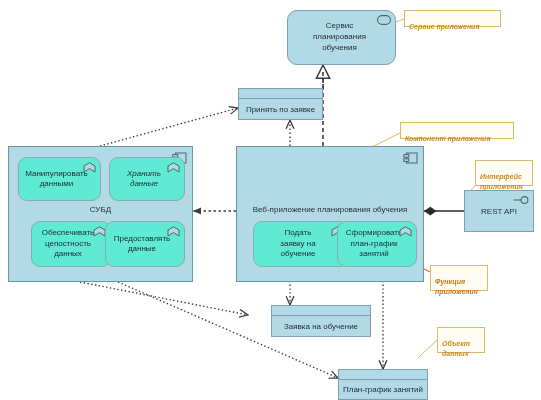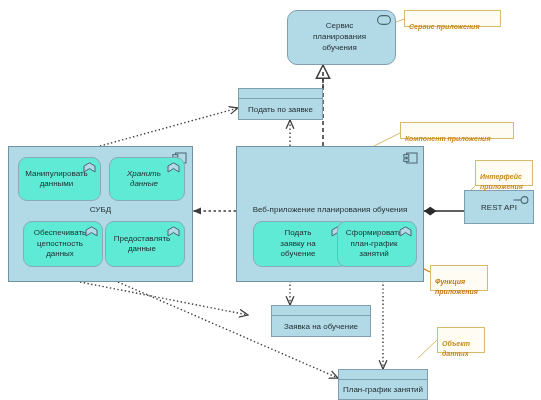--- a/index.html
+++ b/index.html
@@ -210,21 +210,21 @@
       <div>планирования</div>
       <div>обучения</div>
     </div>
     <svg class="icon" style="right:4px; top:4px;" width="14" height="10" viewBox="0 0 14 10">
       <rect x="0.6" y="0.6" width="12.8" height="8.8" rx="4.4" ry="4.4" fill="#b2d9e6" stroke="#4b6570" stroke-width="1.1"></rect>
     </svg>
   </div>
 
   <div class="dataobj" style="left:238px; top:88px; width:85px; height:32px;">
     <div class="band"></div>
-    <div class="dlabel">Подать по заявке</div>
+    <div class="dlabel">Принять по заявке</div>
   </div>
 
   <div class="node component" style="left:8px; top:146px; width:185px; height:136px;">
     <svg class="icon" style="right:5px; top:5px;" width="15" height="12" viewBox="0 0 15 12">
       <rect x="3.5" y="1" width="10.5" height="10" fill="#b2d9e6" stroke="#4b6570" stroke-width="1"></rect>
       <rect x="0.8" y="2.6" width="5" height="2.6" fill="#b2d9e6" stroke="#4b6570" stroke-width="1"></rect>
       <rect x="0.8" y="6.8" width="5" height="2.6" fill="#b2d9e6" stroke="#4b6570" stroke-width="1"></rect>
     </svg>
 
     <div class="comp-title" style="top:58px;">СУБД</div>
@@ -242,21 +242,21 @@
     <div class="func" style="left:100px; top:10px; width:76px; height:44px;font-style:italic;">
       <div>
         <div>Хранить</div>
         <div>данные</div>
       </div>
       <svg class="icon" style="right:4px; top:4px;" width="13" height="11" viewBox="0 0 13 11">
         <path d="M1,10 L1,4 L6.5,0.8 L12,4 L12,10 L6.5,6.6 z" fill="#b2d9e6" stroke="#4b6570" stroke-width="1"></path>
       </svg>
     </div>
 
-    <div class="func" style="left:14px; top:74px; width:80px; height:46px;">
+    <div class="func" style="left:22px; top:74px; width:80px; height:46px;">
       <div>
         <div>Обеспечивать</div>
         <div>цепостность</div>
         <div>данных</div>
       </div>
       <svg class="icon" style="right:4px; top:4px;" width="13" height="11" viewBox="0 0 13 11">
         <path d="M1,10 L1,4 L6.5,0.8 L12,4 L12,10 L6.5,6.6 z" fill="#b2d9e6" stroke="#4b6570" stroke-width="1"></path>
       </svg>
     </div>
 
@@ -297,21 +297,21 @@
         <div>Сформировать</div>
         <div>план-график</div>
         <div>занятий</div>
       </div>
       <svg class="icon" style="right:4px; top:4px;" width="13" height="11" viewBox="0 0 13 11">
         <path d="M1,10 L1,4 L6.5,0.8 L12,4 L12,10 L6.5,6.6 z" fill="#b2d9e6" stroke="#4b6570" stroke-width="1"></path>
       </svg>
     </div>
   </div>
 
-  <div class="iface" style="left:464px; top:190px; width:70px; height:34px;">
+  <div class="iface" style="left:464px; top:190px; width:70px; height:42px;">
     <span>REST API</span>
     <svg class="icon" style="right:4px; top:4px;" width="16" height="10" viewBox="0 0 16 10">
       <line x1="0.5" y1="5" x2="8" y2="5" stroke="#4b6570" stroke-width="1.1"></line>
       <circle cx="11.5" cy="5" r="3.4" fill="#b2d9e6" stroke="#4b6570" stroke-width="1.1"></circle>
     </svg>
   </div>
 
   <div class="dataobj" style="left:248px; top:305px; width:100px; height:32px;margin-left:23px;">
     <div class="band"></div>
     <div class="dlabel">Заявка на обучение</div>

